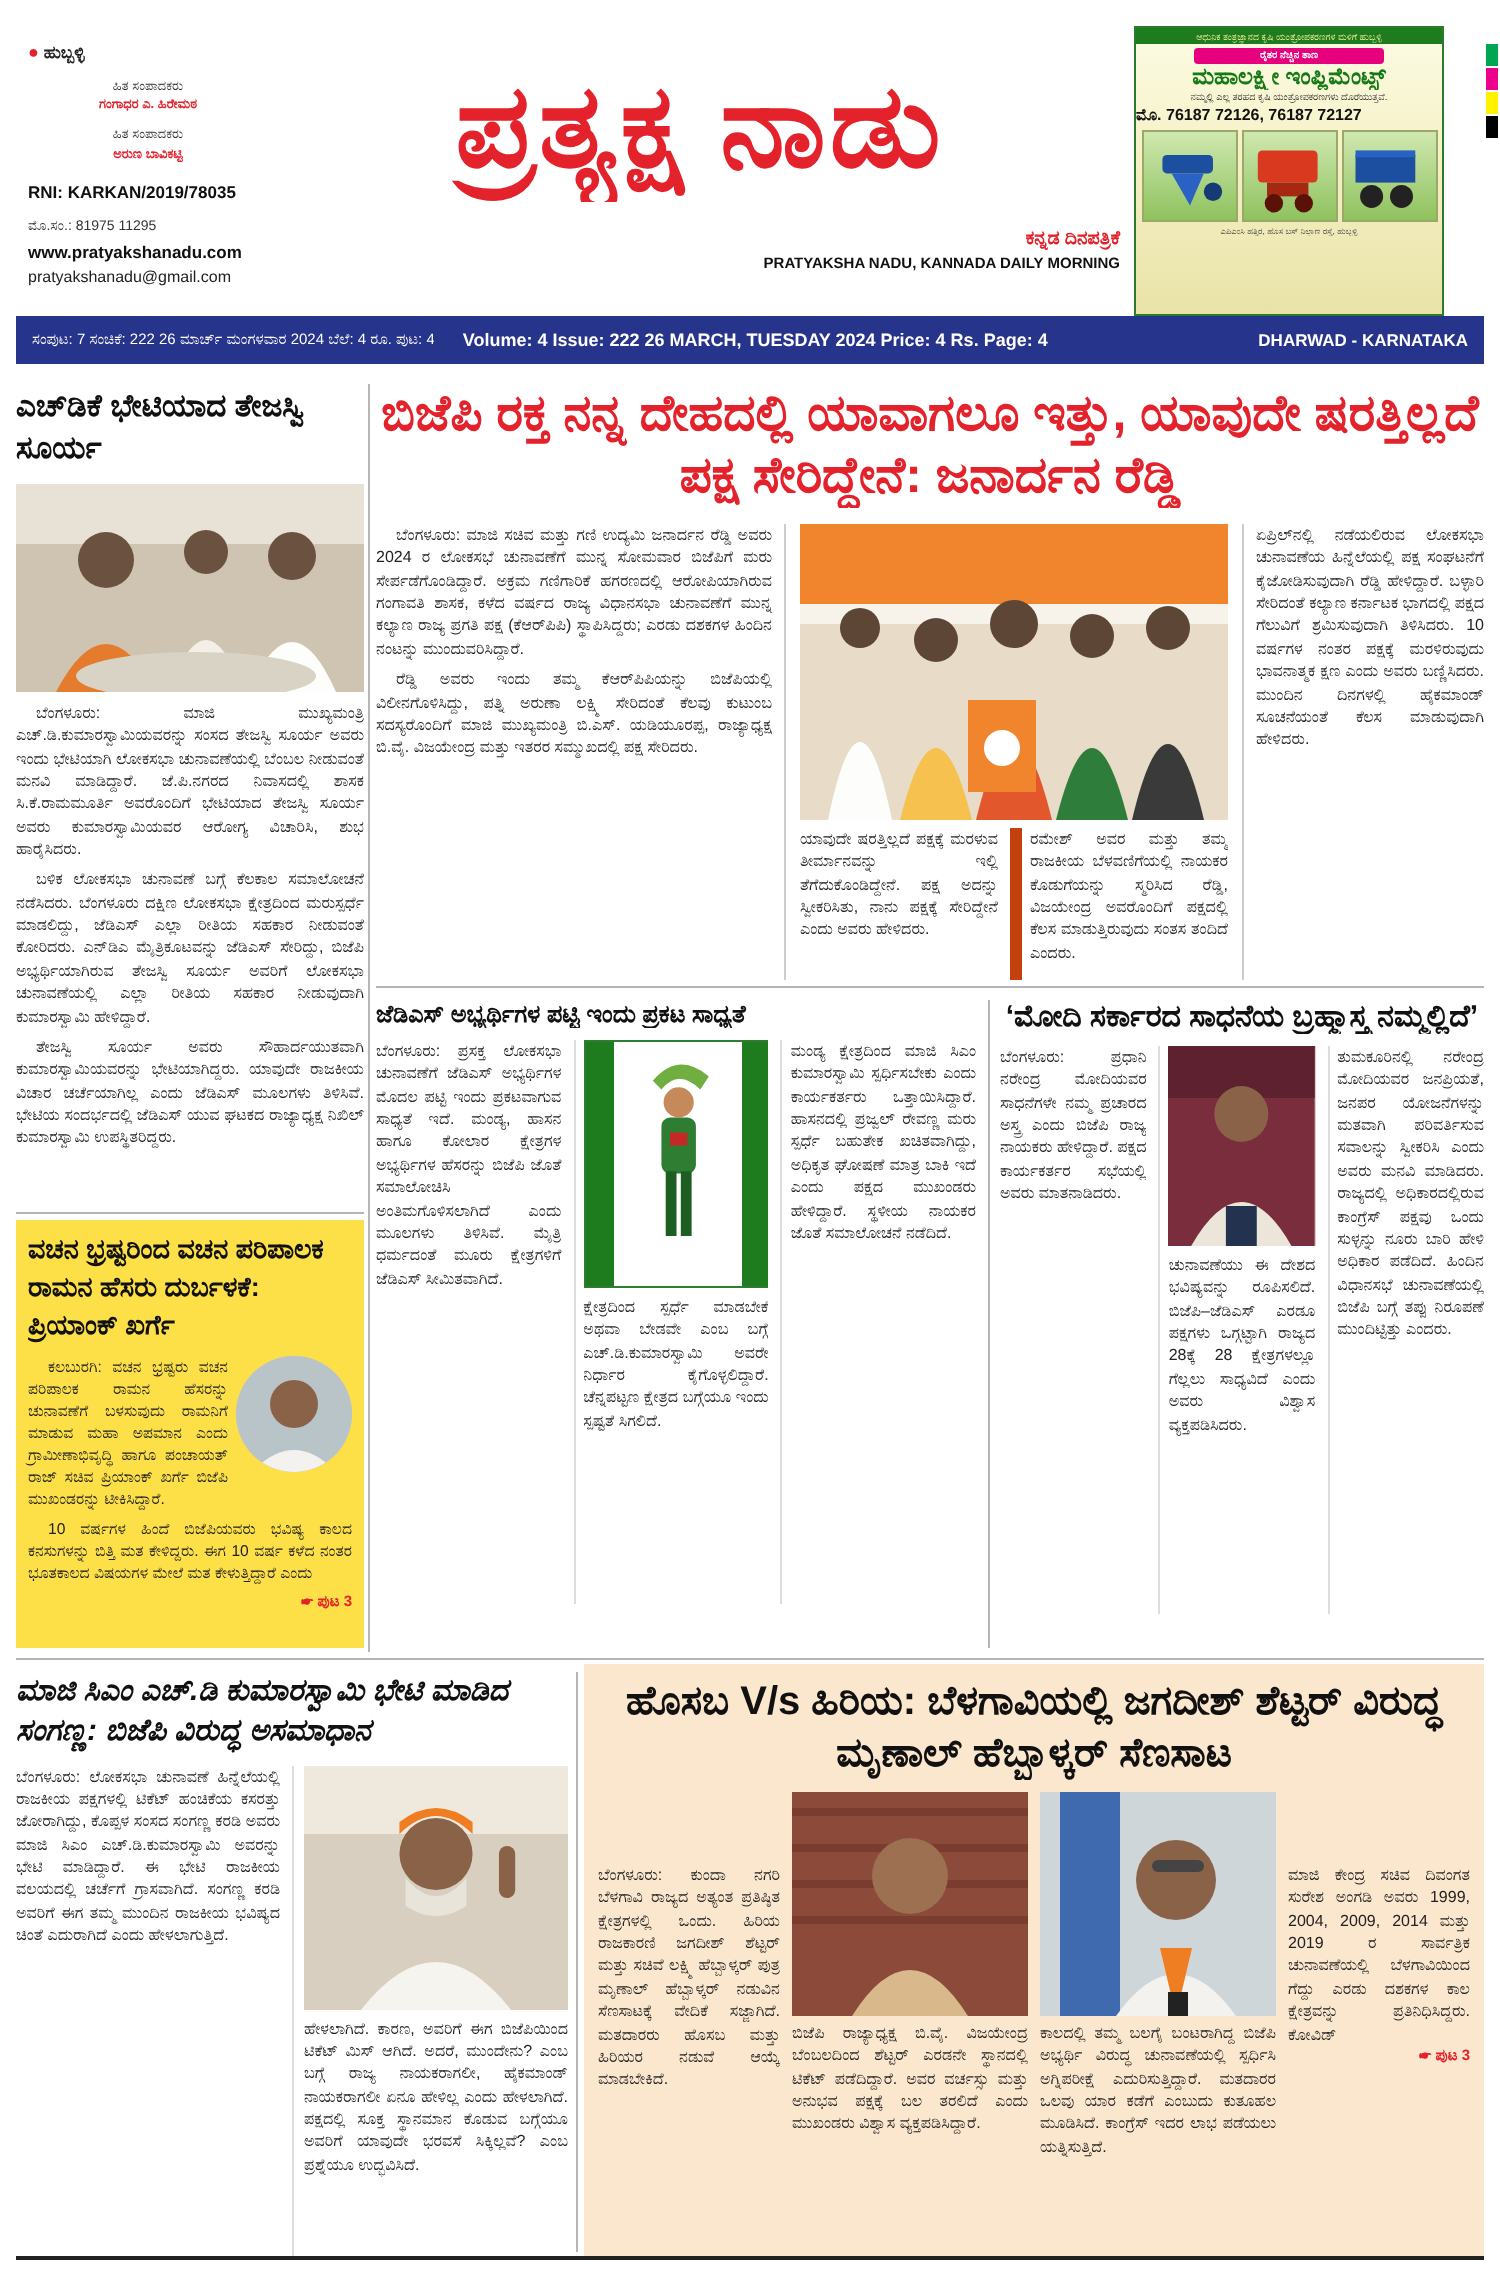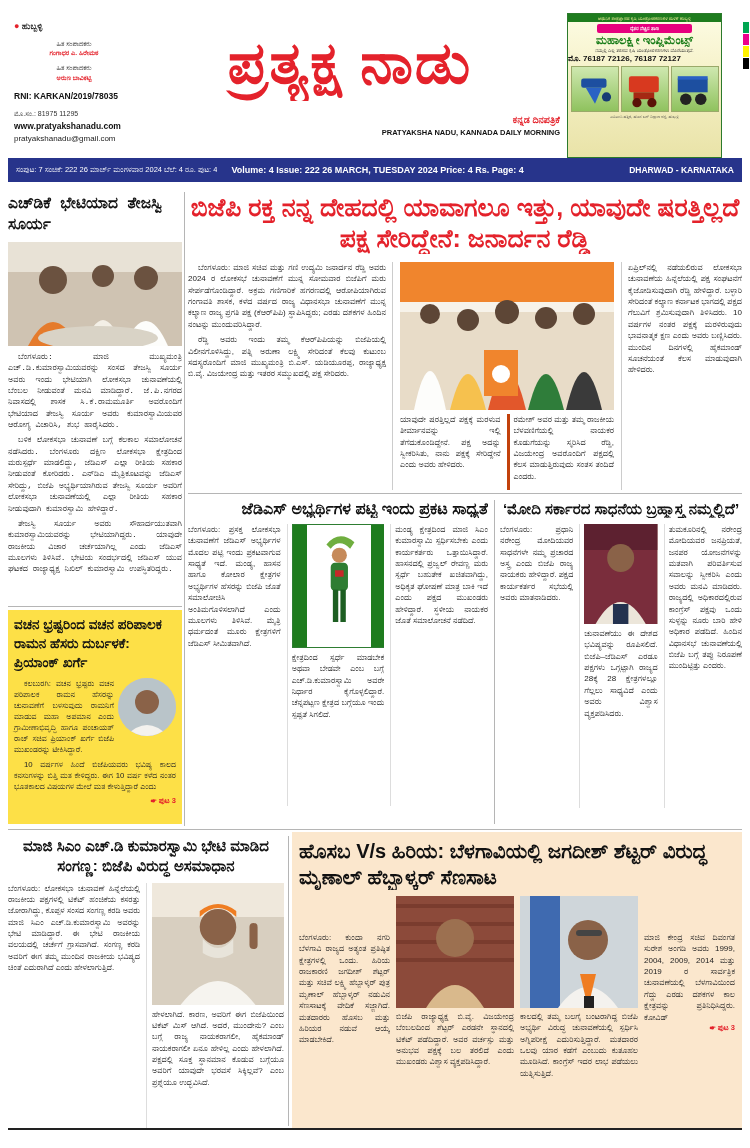--- a/index.html
+++ b/index.html
@@ -64,55 +64,55 @@
   .storyA .photo{width:174px;height:104px;margin-bottom:5px;}
   
   .mainStory{left:188px;top:192px;width:554px;}
   .mainStory h1{font-size:25px;line-height:1.24;text-align:center;color:#e4222b;
     font-weight:bold;margin:0 0 8px 0;}
   .main-cols{display:flex;gap:7px;height:228px;}
   .main-c1{width:198px;border-right:1px solid #ccc;padding-right:6px;}
   .main-center{width:214px;display:flex;flex-direction:column;}
   .main-center .photo{width:100%;height:148px;margin-bottom:4px;}
   .under-cols{display:flex;gap:6px;flex:1;}
-  .under-cols > div{flex:1;border-left:3px solid #c2410c;padding-left:4px;}
+  .under-cols > div{flex:1;border-left:6px solid #c2410c;padding-left:4px;}
   .under-cols > div:first-child{border-left:none;padding-left:0;}
   .main-c3{flex:1;border-left:1px solid #ccc;padding-left:6px;}
   
   .storyB{left:188px;top:500px;width:300px;}
-  .storyB h2{font-size:16px;text-align:right;margin:0 0 6px 0;}
+  .storyB h2{font-size:12px;text-align:left;margin:0 0 6px 0;}
   .tri-cols{display:flex;gap:6px;height:282px;}
   .tri-cols > div{flex:1;border-left:1px solid #ddd;padding-left:4px;}
   .tri-cols > div:first-child{border-left:none;padding-left:0;}
   .jds-symbol{width:100%;height:122px;background:#fff;border:1px solid #2e7d32;
     display:flex;margin-bottom:4px;}
   .jds-symbol .bar{width:14px;background:#1e7c1e;}
   .jds-symbol .mid{flex:1;position:relative;}
   
   .storyC{left:500px;top:500px;width:242px;}
   .storyC h2{font-size:15px;text-align:center;margin:0 0 6px 0;}
   .storyC .photo{width:100%;height:100px;margin-bottom:4px;}
   
   .storyD{left:8px;top:610px;width:174px;height:214px;background:#fde047;
     padding:6px;box-sizing:border-box;}
   .storyD h2{font-size:13.5px;line-height:1.4;margin:0 0 5px 0;}
   .storyD .circ{float:right;width:58px;height:58px;border-radius:50%;margin:0 0 3px 4px;
     overflow:hidden;background:#cfc6ba;}
   .storyD .body-txt{font-size:7.8px;}
   
   .storyE{left:8px;top:836px;width:276px;}
-  .storyE h2{font-size:15px;line-height:1.35;margin:0 0 6px 0;text-align:center;}
+  .storyE h2{font-size:15px;line-height:1.35;margin:0 0 6px 0;text-align:left;font-style:italic;}
   .storyE .cols{display:flex;gap:6px;height:248px;}
   .storyE .cols > div{flex:1;}
   .storyE .cols .right{border-left:1px solid #ddd;padding-left:5px;}
   .storyE .photo{width:100%;height:122px;margin-bottom:4px;}
   
   .storyF{left:292px;top:832px;width:450px;height:296px;background:#fbe7cd;
     padding:6px 7px;box-sizing:border-box;}
-  .storyF h2{font-size:20px;line-height:1.3;text-align:left;margin:0 0 6px 0;}
+  .storyF h2{font-size:20px;line-height:1.3;text-align:center;margin:0 0 6px 0;}
   .quad-cols{display:flex;gap:6px;height:218px;}
   .quad-cols .t{flex:1;margin-top:36px;}
   .quad-cols .pcol{width:118px;display:flex;flex-direction:column;}
   .quad-cols .photo{width:100%;height:112px;margin-bottom:3px;}
   .bottom-rule{left:8px;top:1128px;width:734px;height:2px;background:#222;}
 </style>
 </head>
 <body>
 
 <header>
@@ -182,21 +182,21 @@
   <span class="region">DHARWAD - KARNATAKA</span>
 </div>
 
 <div class="abs vrule" style="left:184px;top:192px;width:1px;height:634px;"></div>
 <div class="abs hrule" style="left:188px;top:493px;width:554px;height:1px;"></div>
 <div class="abs vrule" style="left:494px;top:500px;width:1px;height:324px;"></div>
 <div class="abs hrule" style="left:8px;top:829px;width:734px;height:1px;"></div>
 <div class="abs vrule" style="left:288px;top:836px;width:1px;height:290px;"></div>
 <div class="abs hrule" style="left:8px;top:606px;width:174px;height:1px;"></div>
 
-<section class="abs storyA ov" style="height:412px;font-family:Liberation Mono, monospace;">
+<section class="abs storyA ov" style="height:412px;">
   <h2 class="headline-black ov">ಎಚ್‌ಡಿಕೆ ಭೇಟಿಯಾದ ತೇಜಸ್ವಿ ಸೂರ್ಯ</h2>
   <div class="photo">
     <svg viewBox="0 0 174 104" preserveAspectRatio="none">
       <rect width="174" height="104" fill="#cfc3b2"></rect>
       <rect x="0" y="0" width="174" height="30" fill="#e8e2d6"></rect>
       <circle cx="45" cy="38" r="14" fill="#6b5240"></circle>
         <path d="M20 104 Q45 56 70 104 Z" fill="#e57b2c"></path>
       <circle cx="95" cy="34" r="11" fill="#6b5240"></circle>
         <path d="M76 104 Q95 52 114 104 Z" fill="#f3efe6"></path>
       <circle cx="138" cy="36" r="12" fill="#6b5240"></circle>

